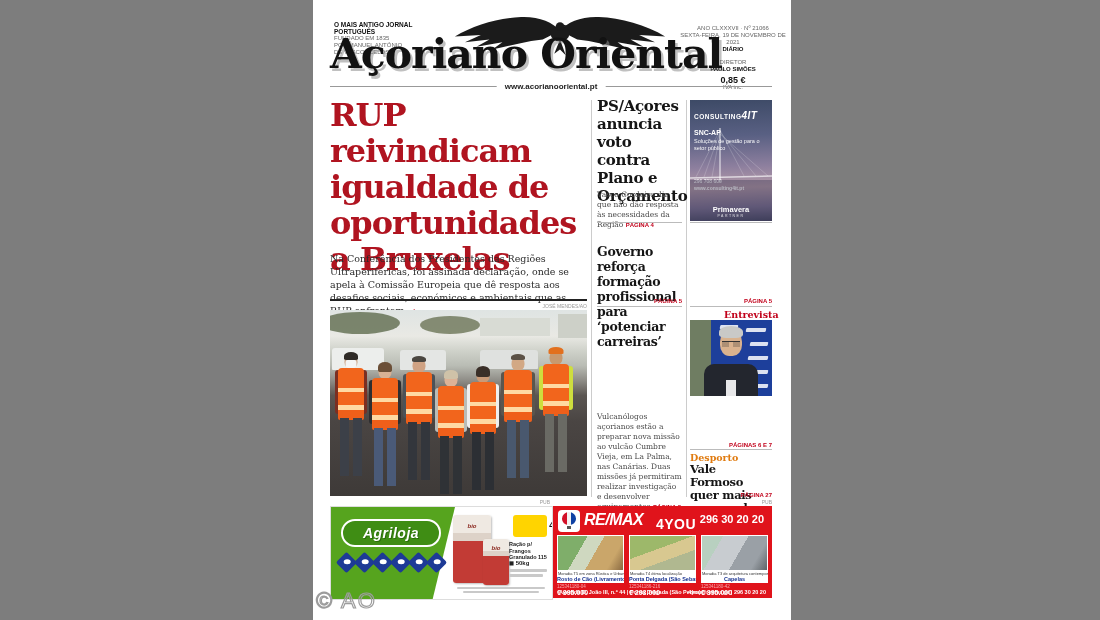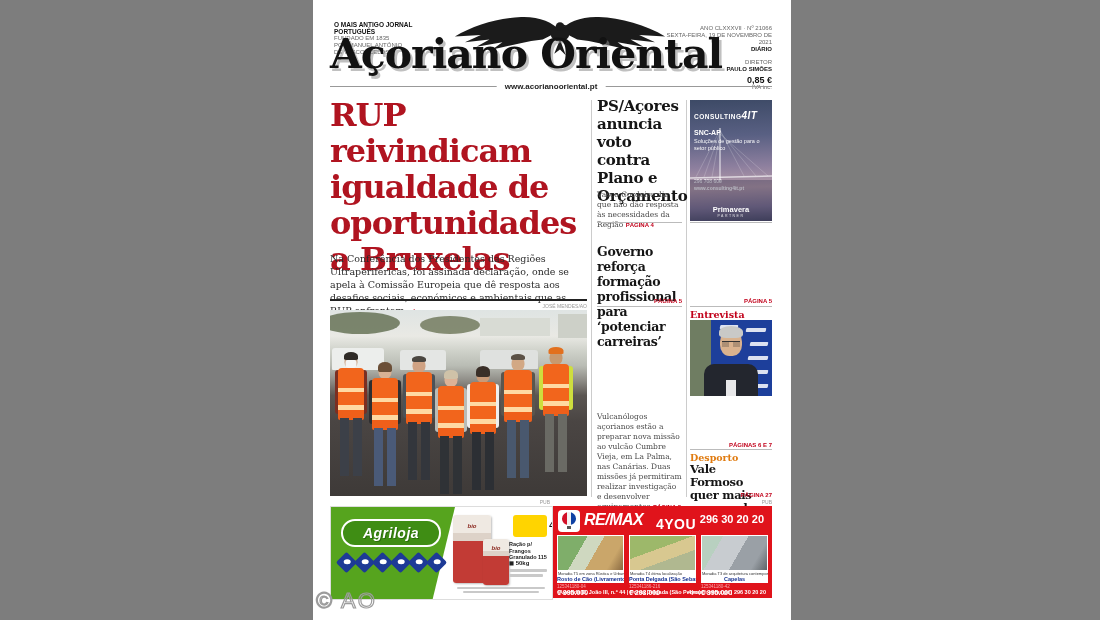--- a/index.html
+++ b/index.html
@@ -6,21 +6,21 @@
   #stage{position:relative;width:1100px;height:620px;background:#7d7d7d;overflow:hidden;
          font-family:"Liberation Sans",sans-serif;}
   .abs{position:absolute;}
   #paper{position:absolute;left:313px;top:0;width:478px;height:620px;background:#ffffff;}
   .serif{font-family:"DejaVu Serif",serif;}
   .sans{font-family:"Liberation Sans",sans-serif;}
 
   
   .mast-left{left:334px;top:21px;width:115px;font-size:6px;line-height:7px;color:#666;}
   .mast-left .b{font-weight:bold;color:#111;font-size:6.5px;}
-  .mast-right{left:652px;top:25px;width:120px;text-align:right;font-size:6px;line-height:7px;color:#666;}
+  .mast-right{left:673px;top:25px;width:120px;text-align:center;font-size:6px;line-height:7px;color:#666;}
   .mast-right .b{font-weight:bold;color:#111;}
   .mast-right .price{font-size:9px;font-weight:bold;color:#111;margin-top:4px;}
   #eagle{left:452px;top:12px;width:216px;height:52px;}
   #nameplate{left:330px;top:30px;width:442px;font-size:41px;font-weight:bold;
              letter-spacing:-1px;color:#121212;text-shadow:2.5px 2.5px 0 rgba(140,140,140,.55);}
   #urlline{left:330px;top:86px;width:442px;border-top:1px solid #999;}
   #urlline span{position:absolute;left:50%;transform:translate(-50%,-55%);background:#fff;
                 padding:0 8px;font-size:8px;font-weight:bold;color:#222;}
 
   
@@ -54,21 +54,21 @@
   .legs{position:absolute;left:50%;transform:translateX(-50%);top:64px;width:22px;height:58px;
         background:linear-gradient(90deg,currentColor 0 42%,transparent 42% 58%,currentColor 58% 100%);}
 
   
   .col2{left:597px;width:85px;}
   .col3{left:690px;width:82px;}
   .h-black{font-weight:bold;color:#151515;letter-spacing:-0.3px;}
   .h-teal{font-weight:bold;color:#26789b;letter-spacing:-0.3px;}
   .bodytxt{font-size:7.5px;line-height:10px;color:#4a4a4a;}
   .prright{text-align:right;display:block;margin-top:2px;}
-  .cat-red{color:#c1001a;font-weight:bold;font-size:9.5px;}
+  .cat-red{color:#c1001a;font-weight:bold;font-size:9.5px;margin-left:34px;}
   .cat-orange{color:#e07b10;font-weight:bold;font-size:9.5px;}
 
   
   #ad-consult{left:690px;top:100px;width:82px;height:121px;overflow:hidden;color:#fff;
     background:linear-gradient(178deg,#3d4a66 0%,#596083 30%,#8d7f9e 55%,#b49aa8 72%,#7e7293 88%,#4a4a66 100%);}
   #ad-consult .logo{margin:10px 4px 0;font-size:6.5px;letter-spacing:.5px;font-weight:bold;}
   #ad-consult .logo .four{font-size:10px;font-style:italic;}
   #ad-consult .prod{margin:8px 4px 0;font-size:7px;font-weight:bold;}
   #ad-consult .tag{margin:2px 4px 0;font-size:5.5px;line-height:7px;opacity:.95;}
   #ad-consult .tel{margin:26px 4px 0;font-size:5px;}

